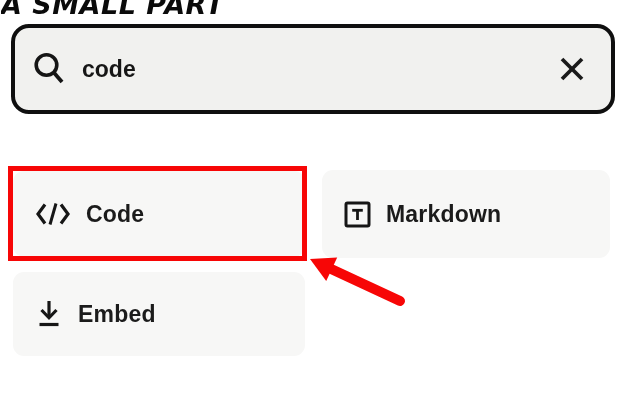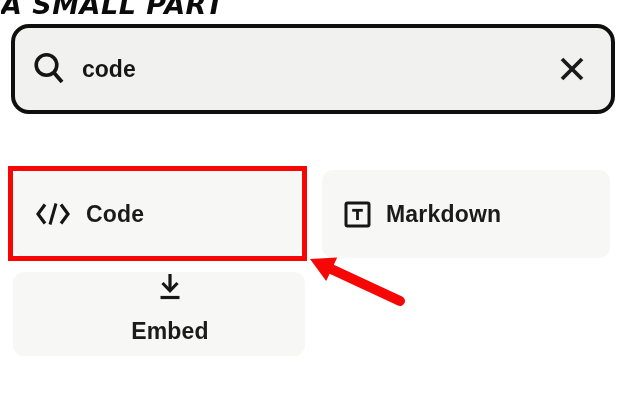--- a/index.html
+++ b/index.html
@@ -38,21 +38,21 @@
     position:absolute;box-sizing:border-box;border:none;cursor:pointer;
     background:#f7f7f6;border-radius:11px;
     display:flex;align-items:center;gap:15px;padding:0 0 0 22px;text-align:left;
   }
   .tile .label{
     font-family:"Liberation Sans",sans-serif;font-size:23px;font-weight:600;color:#1b1b1b;
     letter-spacing:.2px;
   }
   .tile-code{left:13px;top:171px;width:292px;height:86px;}
   .tile-markdown{left:322px;top:170px;width:288px;height:88px;}
-  .tile-embed{left:13px;top:272px;width:292px;height:84px;flex-direction:column;}
+  .tile-embed{left:13px;top:272px;width:292px;height:84px;}
   .tile .ic{flex:0 0 auto;display:block;}
 
   
   .red-rect{
     position:absolute;left:8px;top:166px;width:299px;height:95px;box-sizing:border-box;
     border:5px solid #f70606;z-index:3;pointer-events:none;
   }
   .arrow-svg{position:absolute;left:293px;top:248px;z-index:4;pointer-events:none;}
 </style>
 </head>

